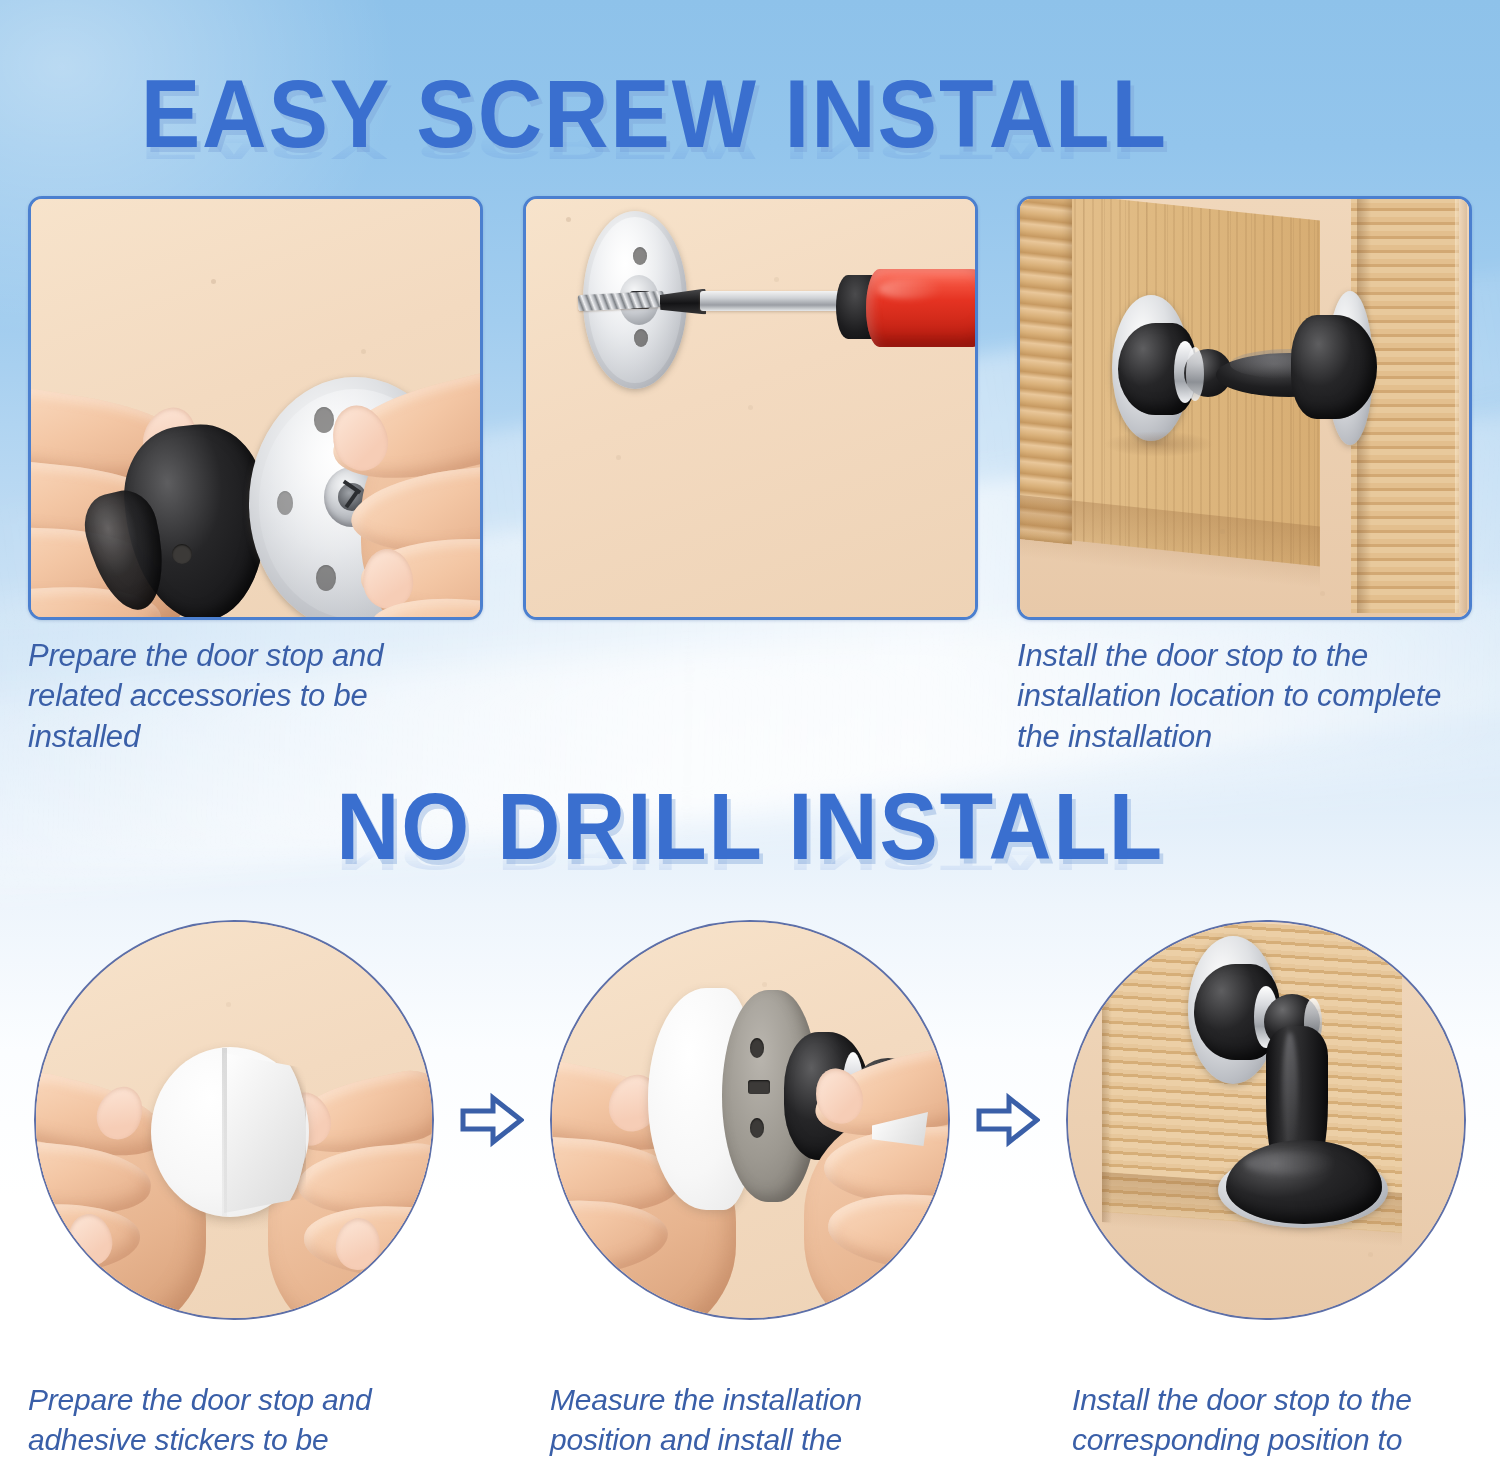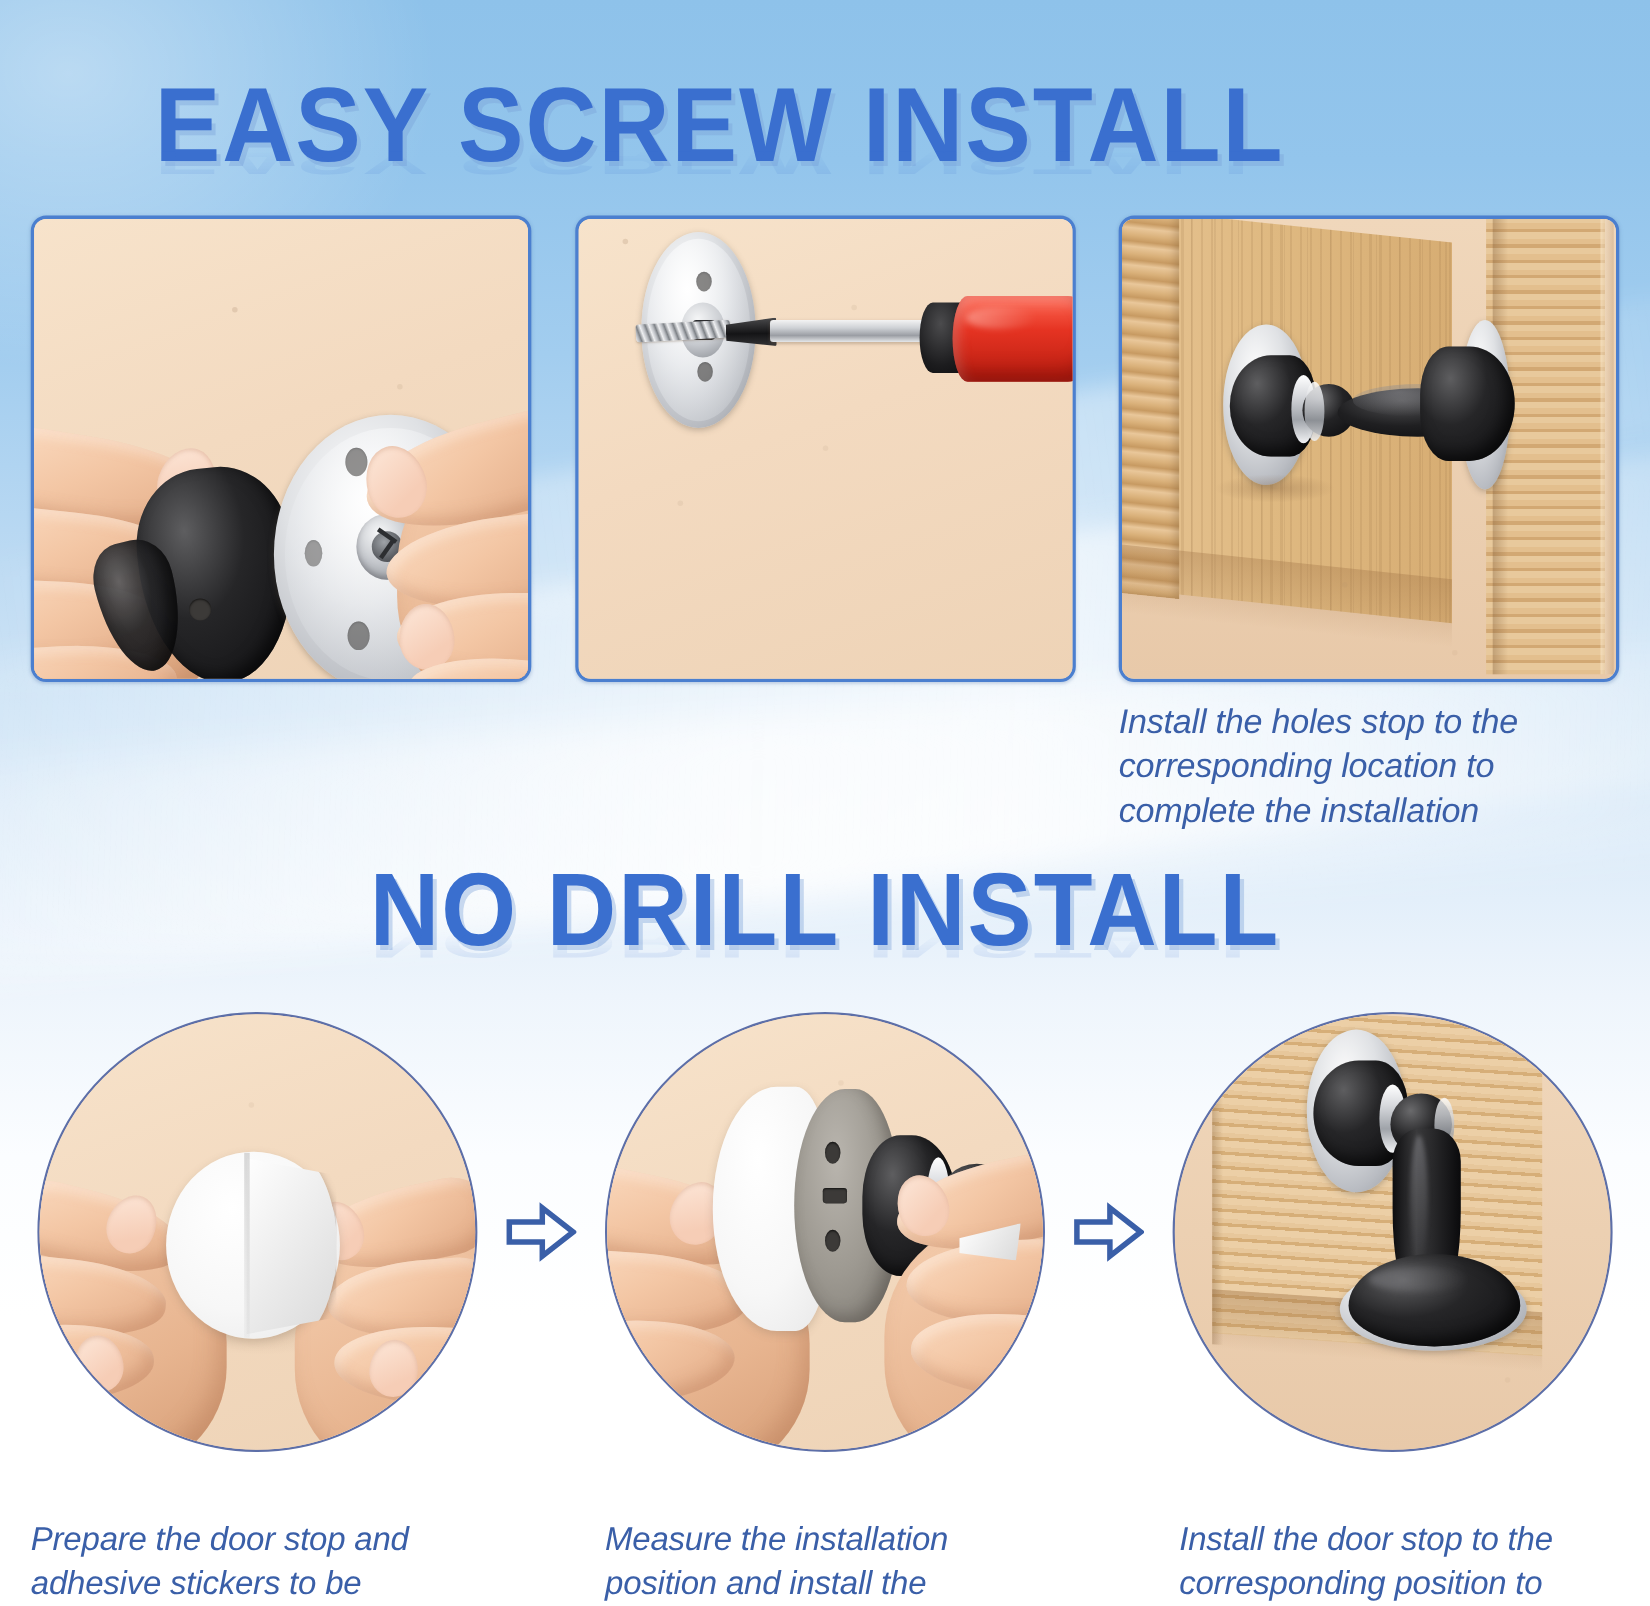--- a/index.html
+++ b/index.html
@@ -315,20 +315,21 @@
         <div class="hole" style="left:246px;top:292px;width:16px;height:24px;opacity:.45;"></div>
 
         <div class="palm" style="left:330px;top:205px;width:230px;height:250px;"></div>
         <div class="finger" style="left:300px;top:188px;width:200px;height:88px;border-radius:60% 40px 40px 60%/50% 40px 40px 50%;transform:rotate(-14deg);"></div>
         <div class="nail" style="left:302px;top:206px;width:54px;height:66px;transform:rotate(-16deg);"></div>
         <div class="finger" style="left:320px;top:272px;width:190px;height:82px;border-radius:60% 40px 40px 60%/50% 40px 40px 50%;transform:rotate(-6deg);"></div>
         <div class="finger" style="left:330px;top:340px;width:180px;height:80px;border-radius:60% 40px 40px 60%/50% 40px 40px 50%;transform:rotate(0deg);"></div>
         <div class="nail" style="left:332px;top:350px;width:50px;height:60px;transform:rotate(-4deg);"></div>
         <div class="finger" style="left:340px;top:400px;width:175px;height:70px;border-radius:60% 40px 40px 60%/50% 40px 40px 50%;transform:rotate(4deg);"></div>
       </div>
+      <div class="caption">Prepare the door stop and related accessories to be installed</div>
     </div>
 
     <div class="step-rect">
       <div class="photo-rect">
         <div class="bgwall"></div>
         <div class="spec-dot" style="left:40px;top:18px;"></div>
         <div class="spec-dot" style="left:90px;top:256px;opacity:.5;"></div>
         <div class="spec-dot" style="left:248px;top:78px;opacity:.5;"></div>
         <div class="spec-dot" style="left:222px;top:206px;opacity:.45;"></div>
 
@@ -389,21 +390,21 @@
         <div style="position:absolute;left:196px;top:154px;width:146px;height:44px;background:radial-gradient(ellipse at 40% 25%,#555557 0%,#1f1f21 50%,#0a0a0c 100%);border-radius:50%/50%;"></div>
         <div style="position:absolute;left:210px;top:150px;width:120px;height:30px;background:radial-gradient(ellipse at 35% 25%,rgba(140,140,145,.55),rgba(0,0,0,0) 70%);border-radius:50%;"></div>
 
         <div class="ds-plate" style="right:96px;top:92px;width:46px;height:154px;"></div>
         <div class="ds-cone" style="right:92px;top:116px;width:86px;height:104px;border-radius:30% 48% 48% 30%/42% 50% 50% 42%;"></div>
 
         <div style="position:absolute;left:84px;top:232px;width:110px;height:26px;border-radius:50%;background:radial-gradient(ellipse,rgba(120,85,55,.3),rgba(120,85,55,0) 70%);"></div>
         <div class="spec-dot" style="left:200px;top:330px;opacity:.4;"></div>
         <div class="spec-dot" style="left:300px;top:392px;opacity:.35;"></div>
       </div>
-      <div class="caption">Install the holes stop to the corresponding location to complete the installation</div>
+      <div class="caption">Install the door stop to the installation location to complete the installation</div>
     </div>
   </div>
 
   <div class="heading-wrap" id="heading2-wrap" style="position:absolute;top:766px;left:0;width:1500px;">
     <div class="heading" id="heading2">NO DRILL INSTALL</div>
     <div class="heading-reflection" id="heading2-refl">NO DRILL INSTALL</div>
   </div>
 
   <div class="row-circ">
 

